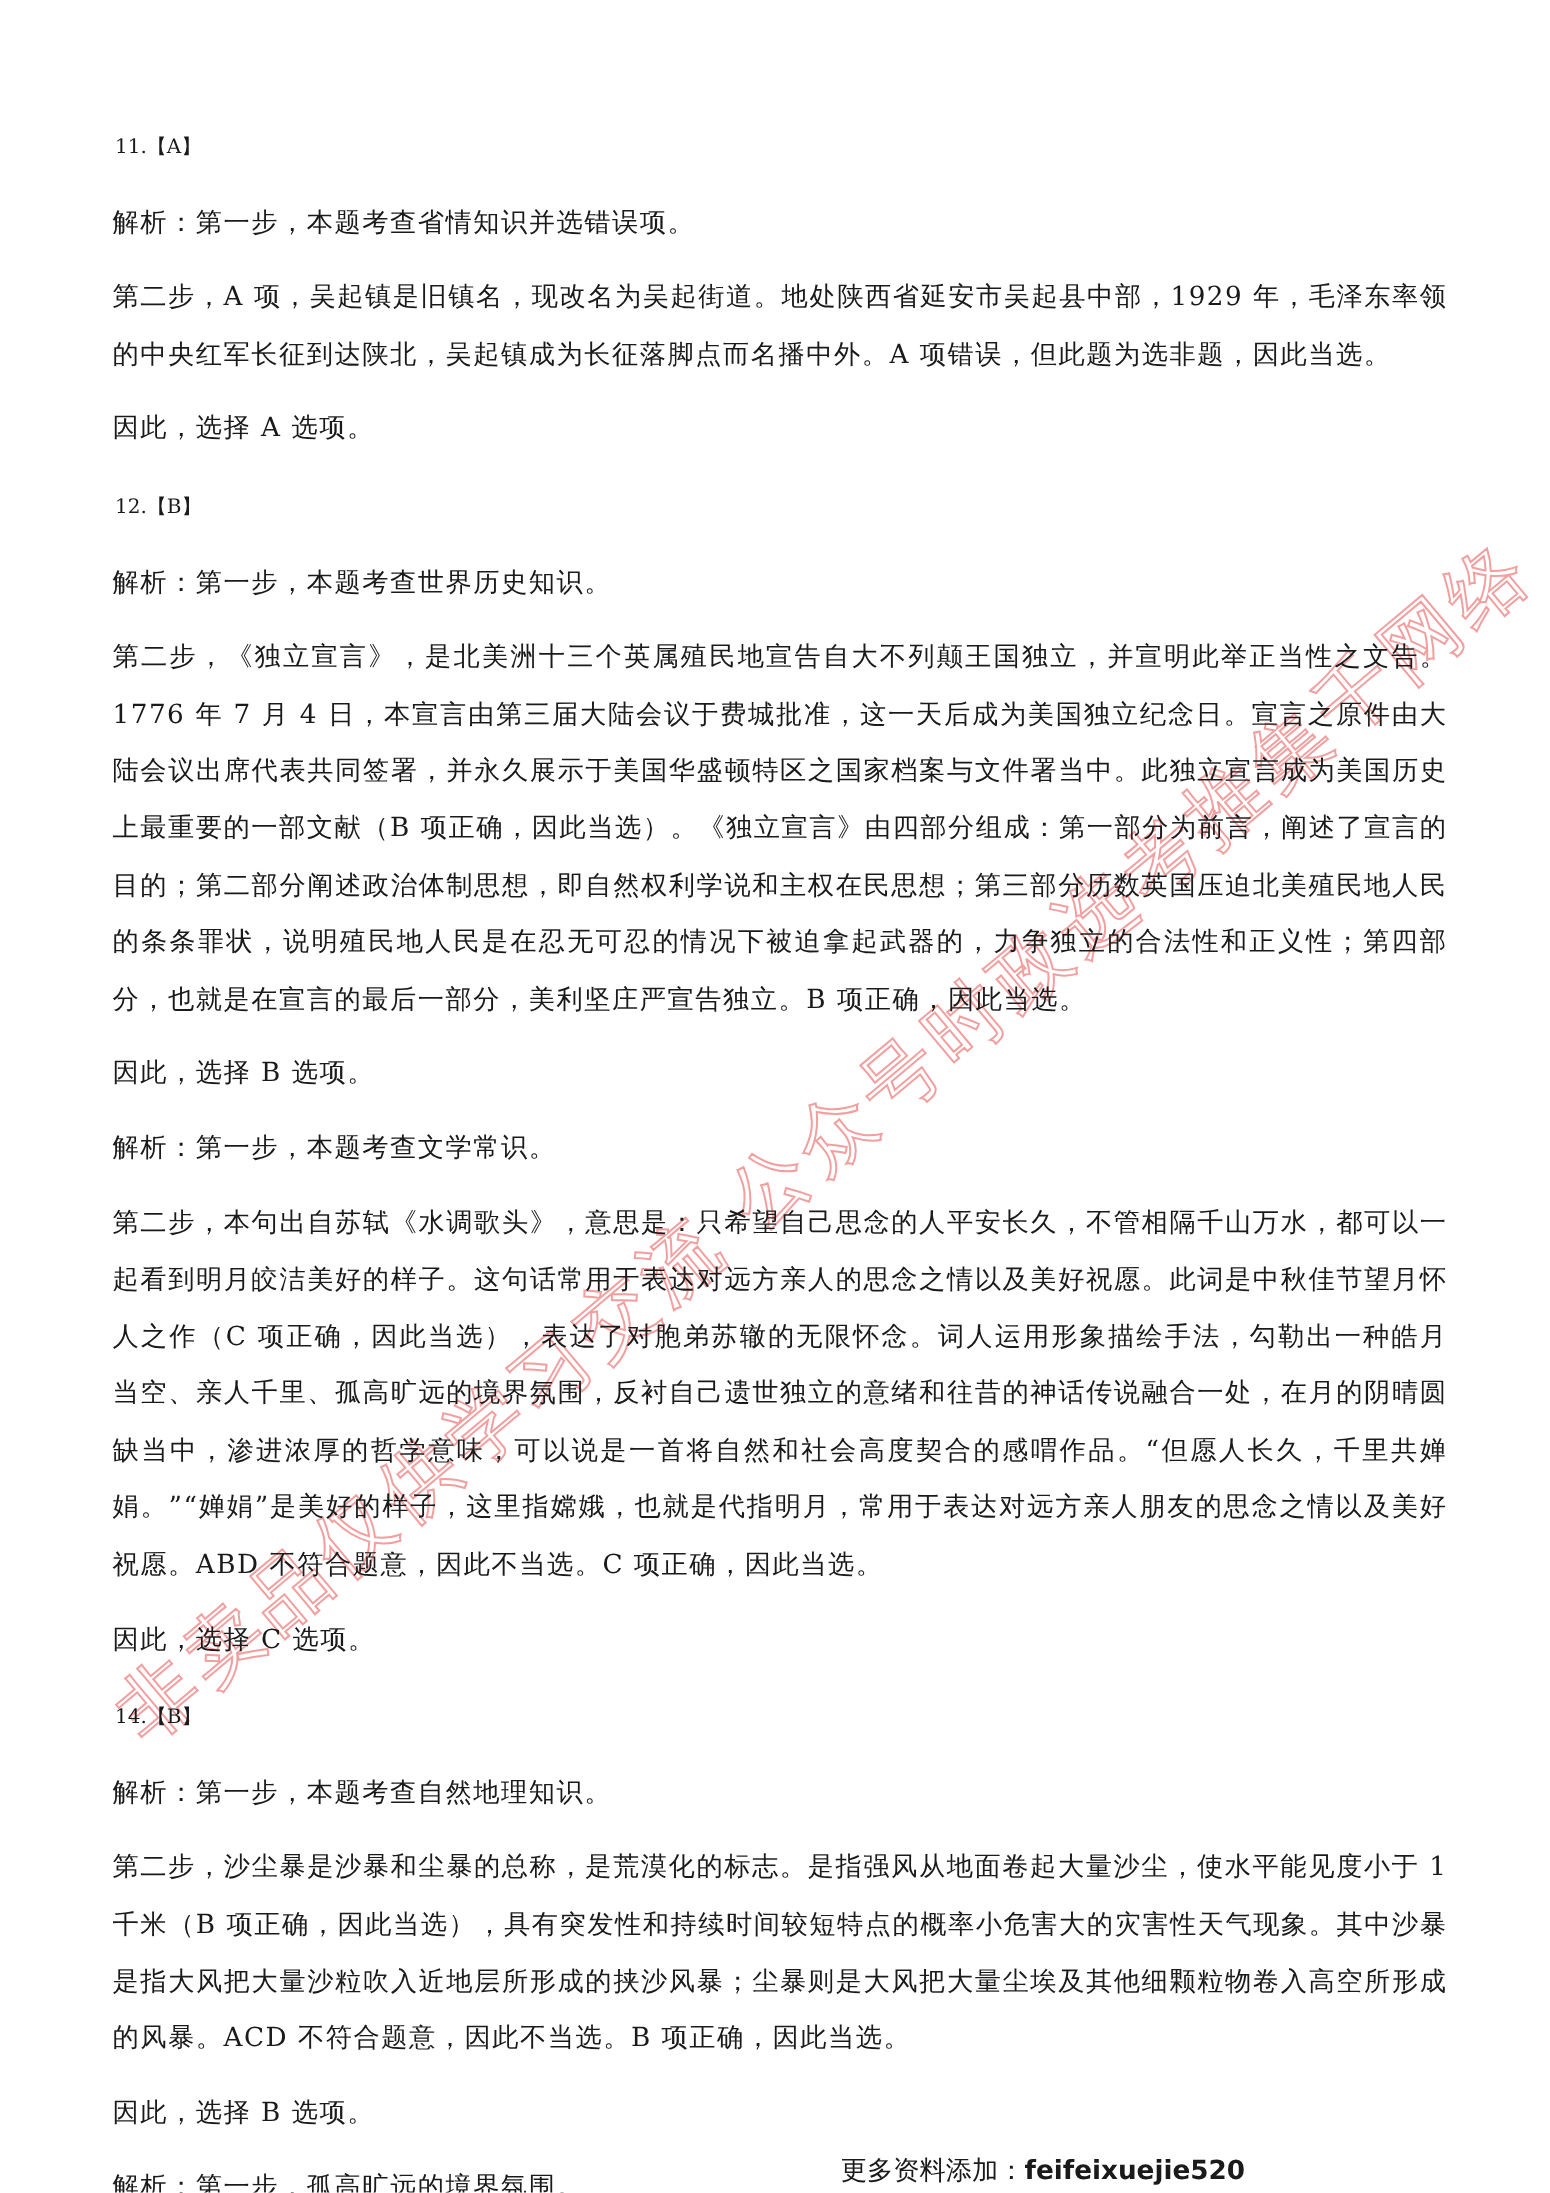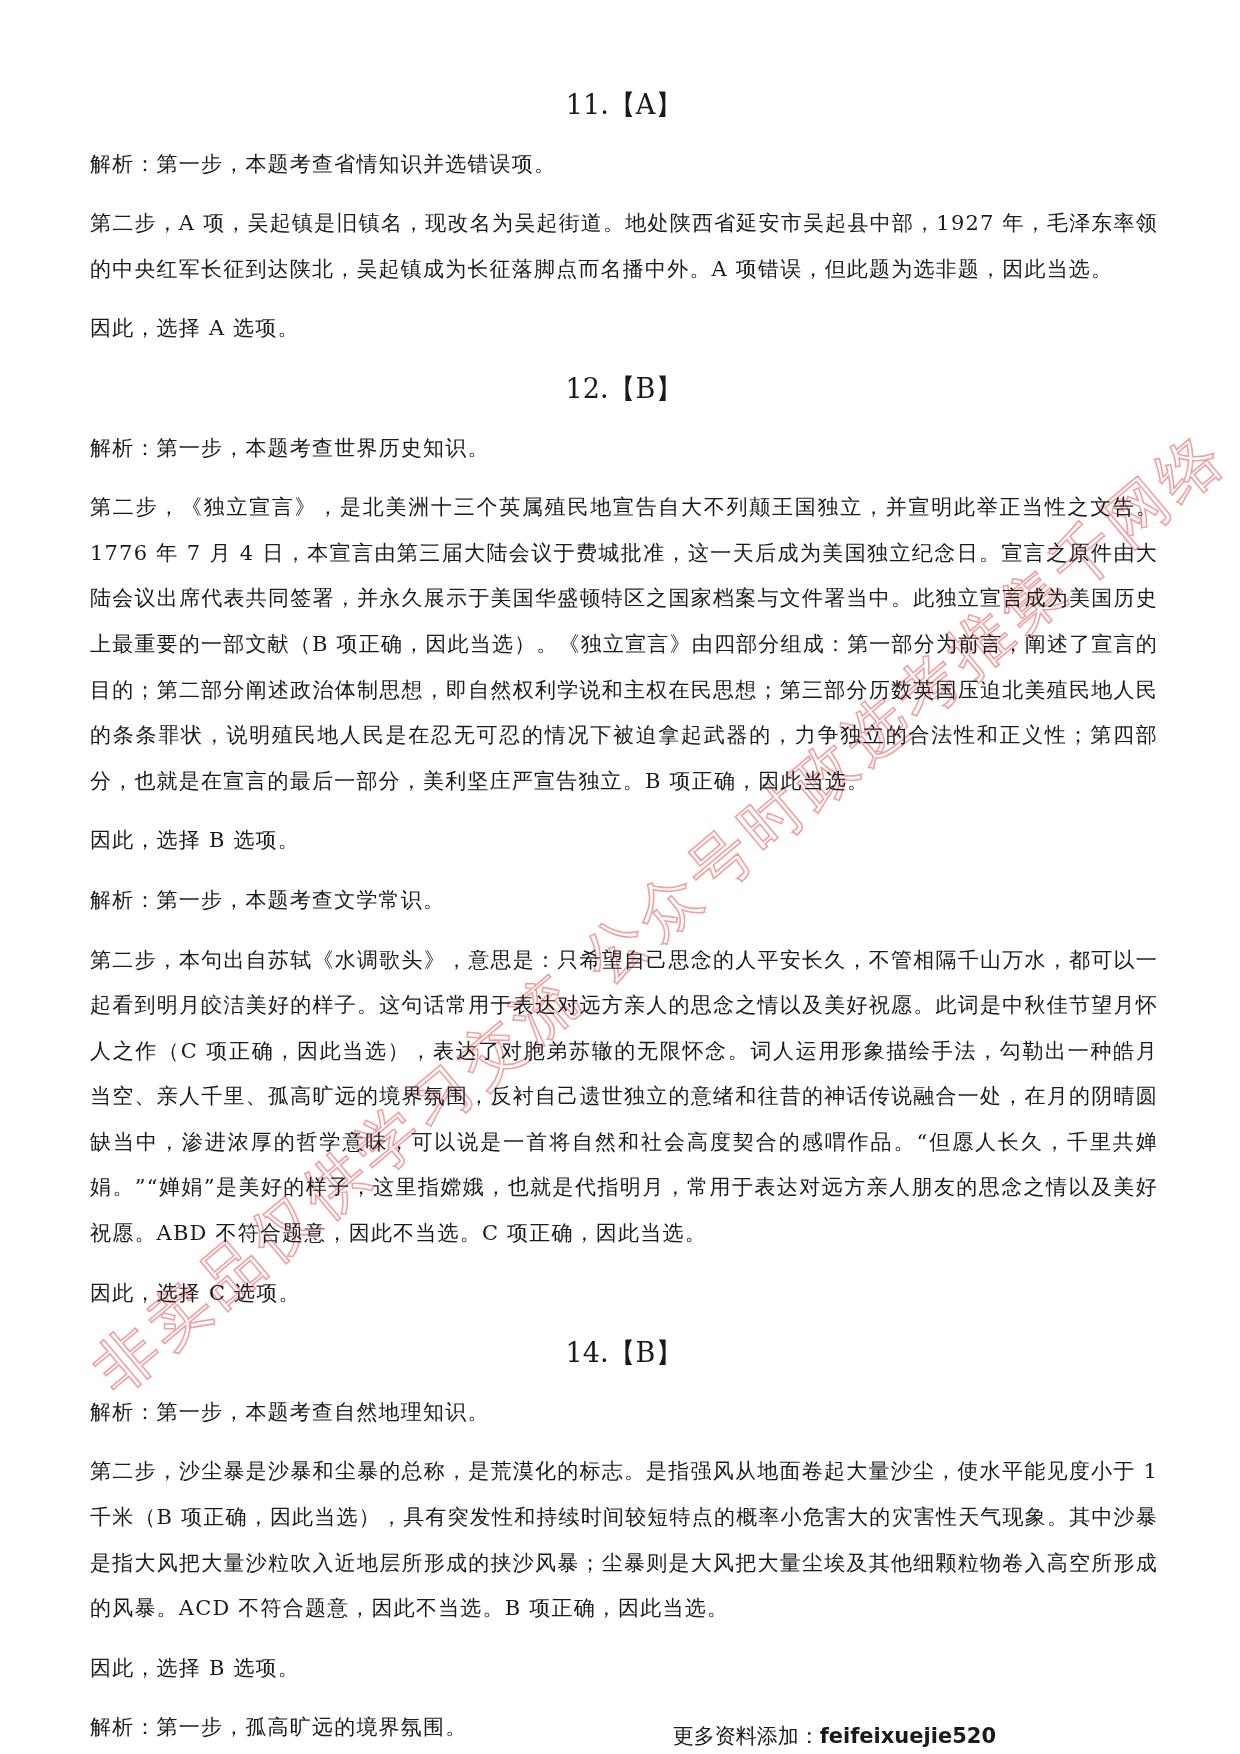--- a/index.html
+++ b/index.html
@@ -1,38 +1,38 @@
 <!DOCTYPE html>
 <html><head>
   <meta charset="utf-8">
   <style>
     html, body { margin: 0; padding: 0; background: #ffffff; }
     body { width: 1240px; height: 1754px; position: relative; overflow: hidden;
            font-family: "DejaVu Serif", "Liberation Serif", serif; color: #1a1a1a; }
     .page { position: absolute; left: 76px; top: 78px; width: 1096px; }
     .para { font-size: 21px; line-height: 45.6px; letter-spacing: 1.2px; margin: 14px; text-align: justify; text-align-last: left; }
-    .qnum { font-size: 27px; line-height: 45.6px; margin: 4px; text-align: center; }
+    .qnum { font-size: 16px; line-height: 45.6px; margin: 16px; }
     .footer { position: absolute; top: 1722px; left: 0; width: 996px; text-align: right; font-size: 21px; }
     .footer .lbl { font-family: "DejaVu Serif", serif; }
     .footer .id { font-family: "DejaVu Sans", "Liberation Sans", sans-serif; font-weight: bold; }
     .wm { position: absolute; left: -90px; top: 870px; width: 1500px; transform: rotate(-40deg); transform-origin: center;
           font-family: "DejaVu Sans", sans-serif; font-size: 62px; letter-spacing: 6px; color: transparent;
           -webkit-text-stroke: 1.6px rgba(232, 80, 80, 0.55); white-space: nowrap; pointer-events: none; text-align: center; }
   </style>
 </head>
 <body>
 
 <div class="wm">非卖品仅供学习交流 公众号时政选考推集千网络</div>
 
 <div class="page">
 
   <section>
     <p class="qnum">11.【A】</p>
     <p class="para">解析：第一步，本题考查省情知识并选错误项。</p>
-    <p class="para">第二步，A 项，吴起镇是旧镇名，现改名为吴起街道。地处陕西省延安市吴起县中部，1927 年，毛泽东率领的中央红军长征到达陕北，吴起镇成为长征落脚点而名播中外。A 项错误，但此题为选非题，因此当选。</p>
+    <p class="para">第二步，A 项，吴起镇是旧镇名，现改名为吴起街道。地处陕西省延安市吴起县中部，1929 年，毛泽东率领的中央红军长征到达陕北，吴起镇成为长征落脚点而名播中外。A 项错误，但此题为选非题，因此当选。</p>
     <p class="para">因此，选择 A 选项。</p>
   </section>
 
   <section>
     <p class="qnum">12.【B】</p>
     <p class="para">解析：第一步，本题考查世界历史知识。</p>
     <p class="para">第二步，《独立宣言》，是北美洲十三个英属殖民地宣告自大不列颠王国独立，并宣明此举正当性之文告。1776 年 7 月 4 日，本宣言由第三届大陆会议于费城批准，这一天后成为美国独立纪念日。宣言之原件由大陆会议出席代表共同签署，并永久展示于美国华盛顿特区之国家档案与文件署当中。此独立宣言成为美国历史上最重要的一部文献（B 项正确，因此当选）。《独立宣言》由四部分组成：第一部分为前言，阐述了宣言的目的；第二部分阐述政治体制思想，即自然权利学说和主权在民思想；第三部分历数英国压迫北美殖民地人民的条条罪状，说明殖民地人民是在忍无可忍的情况下被迫拿起武器的，力争独立的合法性和正义性；第四部分，也就是在宣言的最后一部分，美利坚庄严宣告独立。B 项正确，因此当选。</p>
     <p class="para">因此，选择 B 选项。</p>
   </section>
 

